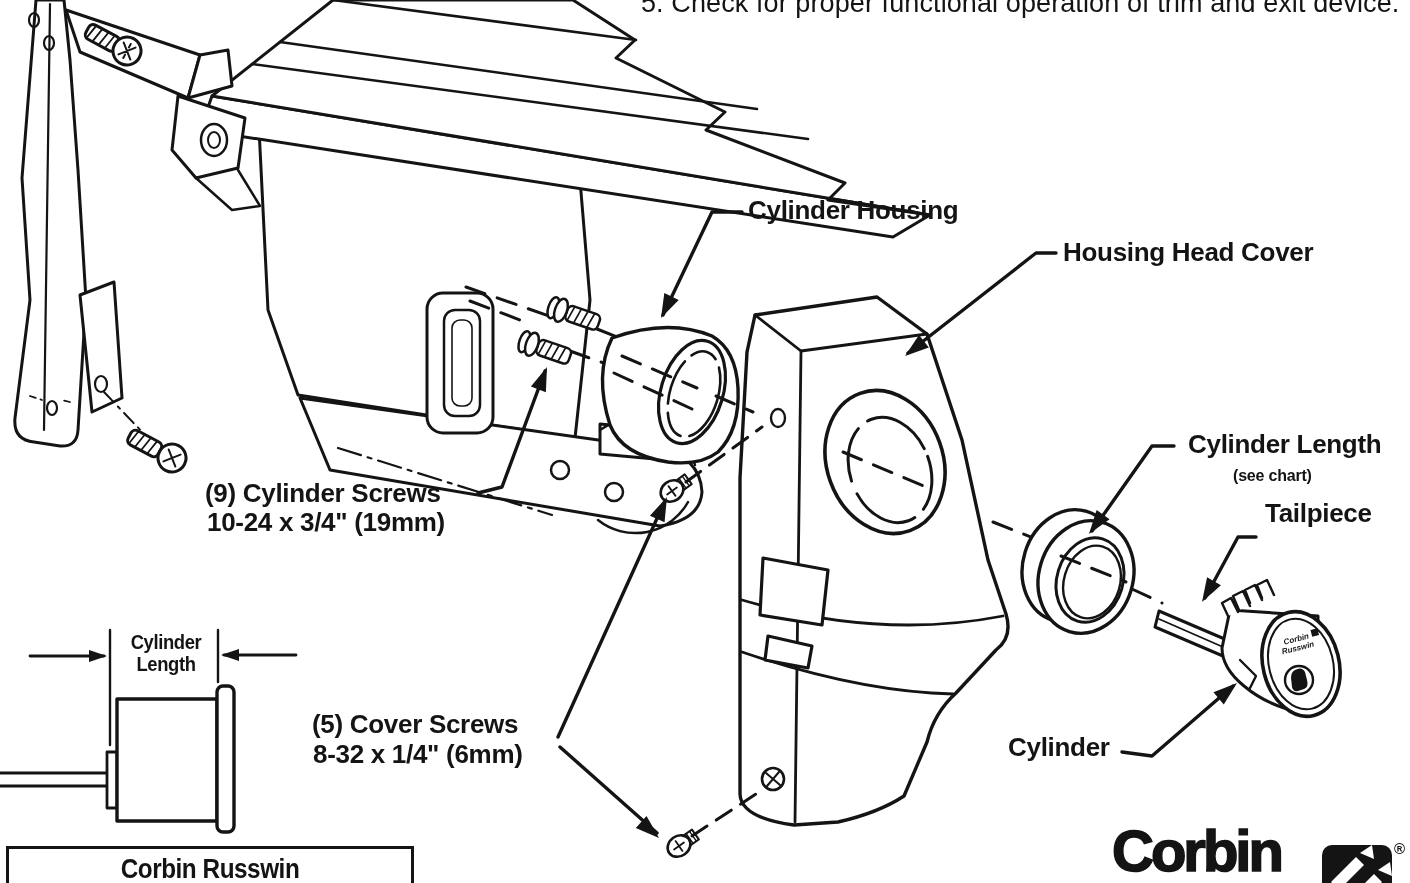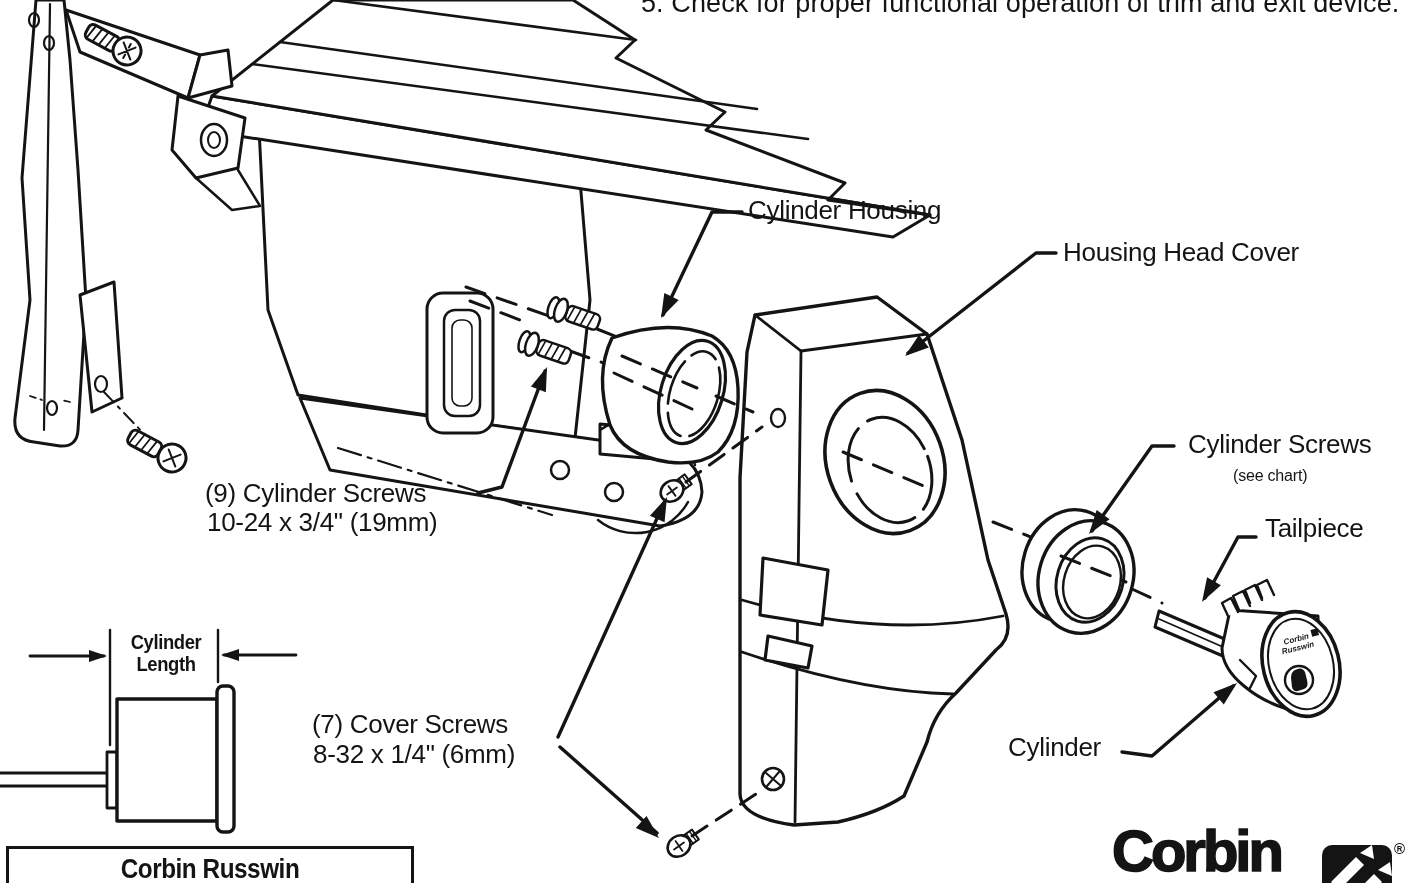--- a/index.html
+++ b/index.html
@@ -3,21 +3,21 @@
 <meta charset="utf-8">
 <style>
   html,body{margin:0;padding:0;}
   body{
     width:1410px;height:883px;position:relative;overflow:hidden;
     background:#ffffff;color:#141414;
     font-family:"Liberation Sans", sans-serif;
   }
   #art{position:absolute;left:0;top:0;width:1410px;height:883px;}
   .lbl{
-    position:absolute;font-weight:normal;font-size:26px;letter-spacing:-0.3px;
+    position:absolute;font-weight:bold;font-size:26px;letter-spacing:-0.3px;
     color:#141414;white-space:nowrap;line-height:29px;
   }
   .lbl-sm{font-size:16px;letter-spacing:-0.2px;}
   .step-text{
     position:absolute;left:641px;top:-12px;font-size:27px;color:#141414;
     white-space:nowrap;letter-spacing:0.1px;
   }
   .dim-note{
     position:absolute;left:104px;top:631px;width:124px;text-align:center;
     font-weight:bold;font-size:20px;line-height:22px;letter-spacing:-0.4px;
@@ -263,28 +263,28 @@
       <path d="M1360,853 L1372,845 L1374,859 Z"></path>
       <path d="M1378,870 L1390,862 L1392,876 Z"></path>
     </g>
   </g>
 </svg>
 
 <div class="step-text">5.  Check for proper functional operation of trim and exit device.</div>
 
 <div class="lbl" style="left:748px;top:196px">Cylinder Housing</div>
 <div class="lbl" style="left:1063px;top:238px">Housing Head Cover</div>
-<div class="lbl" style="left:1188px;top:430px">Cylinder Screws</div>
+<div class="lbl" style="left:1188px;top:430px">Cylinder Length</div>
 <div class="lbl lbl-sm" style="left:1233px;top:461px">(see chart)</div>
-<div class="lbl" style="left:1265px;top:514px">Tailpiece</div>
+<div class="lbl" style="left:1265px;top:499px">Tailpiece</div>
 <div class="lbl" style="left:1008px;top:733px">Cylinder</div>
 
 <div class="lbl" style="left:205px;top:479px">(9) Cylinder Screws</div>
 <div class="lbl" style="left:207px;top:508px">10-24 x 3/4" (19mm)</div>
-<div class="lbl" style="left:312px;top:710px">(7) Cover Screws</div>
+<div class="lbl" style="left:312px;top:710px">(5) Cover Screws</div>
 <div class="lbl" style="left:313px;top:740px">8-32 x 1/4" (6mm)</div>
 
 <div class="dim-note">
   <div>Cylinder</div>
   <div>Length</div>
 </div>
 
 <div class="chart-box">
   <div class="chart-box-title">Corbin Russwin</div>
 </div>

